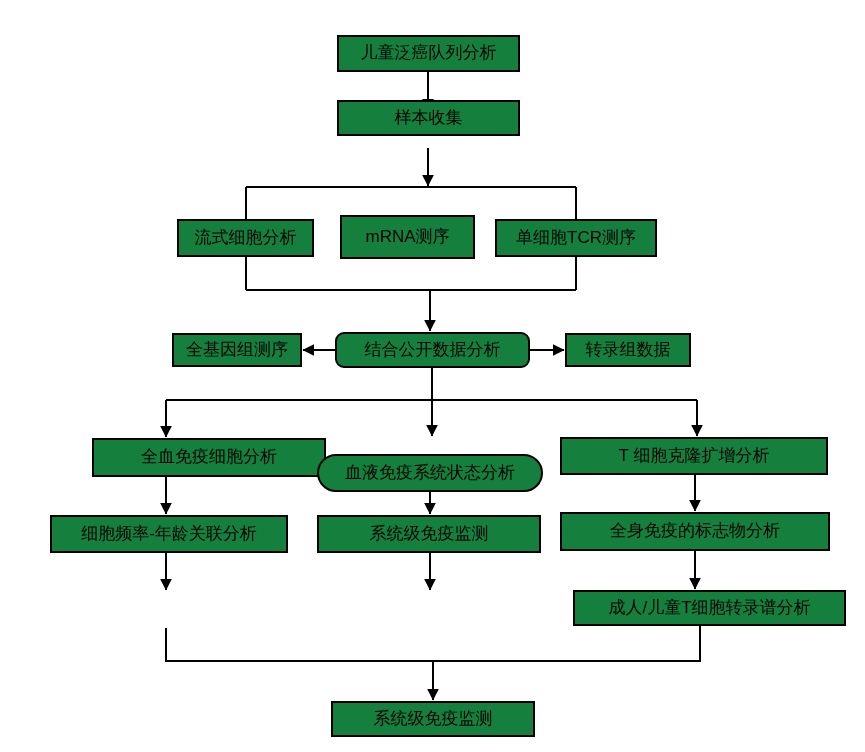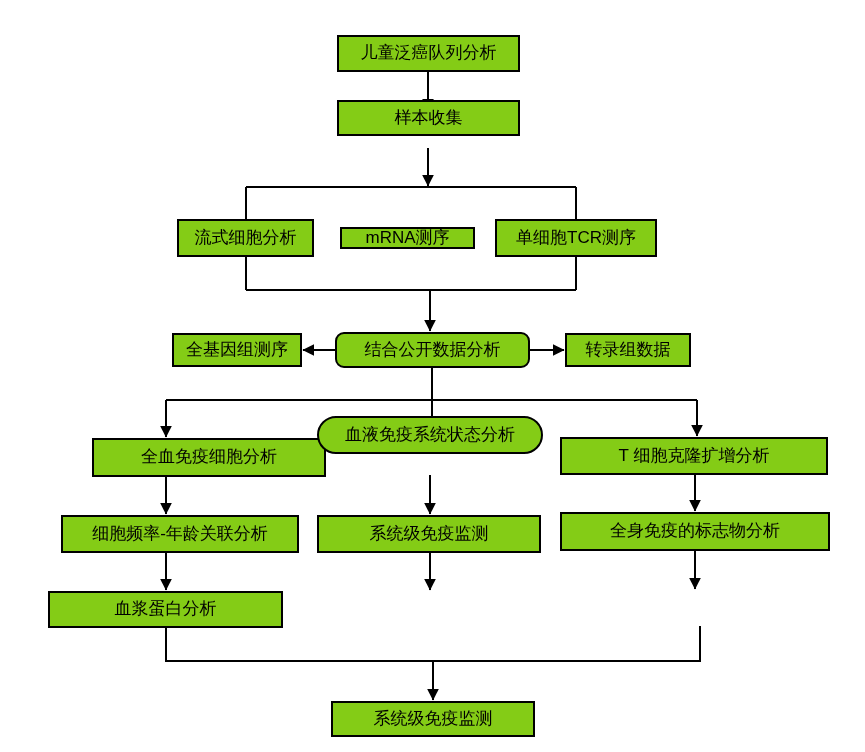--- a/index.html
+++ b/index.html
@@ -17,21 +17,21 @@
   }
   #connectors {
     position: absolute;
     top: 0;
     left: 0;
   }
   .node {
     position: absolute;
     box-sizing: border-box;
     border: 2px solid #000000;
-    background: #84cc16;
+    background: #15803d;
     color: #000000;
     display: flex;
     align-items: center;
     justify-content: center;
     text-align: center;
     font-size: 17px;
     line-height: 1.1;
     white-space: nowrap;
   }
 </style>
@@ -75,41 +75,41 @@
       <path d="M433,661 V700" marker-end="url(#arrowhead)"></path>
     </g>
   </svg>
 
   <div class="node" style="left:337px; top:35px;  width:183px; height:37px;">儿童泛癌队列分析</div>
 
   <div class="node" style="left:337px; top:100px; width:183px; height:36px;">样本收集</div>
 
   <div class="node" style="left:177px; top:219px; width:137px; height:38px;">流式细胞分析</div>
 
-  <div class="node" style="left:340px; top:227px; width:135px; height:22px;">mRNA测序</div>
+  <div class="node" style="left:340px; top:215px; width:135px; height:44px;">mRNA测序</div>
 
   <div class="node" style="left:495px; top:219px; width:162px; height:38px;">单细胞TCR测序</div>
 
   <div class="node" style="left:172px; top:333px; width:130px; height:34px;">全基因组测序</div>
 
   <div class="node" style="left:335px; top:332px; width:195px; height:36px;border-radius:9px;">结合公开数据分析</div>
 
   <div class="node" style="left:565px; top:333px; width:126px; height:34px;">转录组数据</div>
 
   <div class="node" style="left:48px;  top:438px; width:234px; height:39px;margin-left:44px;">全血免疫细胞分析</div>
 
-  <div class="node" style="left:61px;  top:515px; width:238px; height:38px;">细胞频率-年龄关联分析</div>
+  <div class="node" style="left:50px;  top:515px; width:238px; height:38px;">细胞频率-年龄关联分析</div>
 
-  <div class="node" style="left:48px;  top:591px; width:235px; height:37px;">血浆蛋白分析</div>
 
-  <div class="node" style="left:317px; top:416px; width:226px; height:38px;border-radius:19px;">血液免疫系统状态分析</div>
+  <div class="node" style="left:317px; top:454px; width:226px; height:38px;border-radius:19px;">血液免疫系统状态分析</div>
 
   <div class="node" style="left:317px; top:515px; width:224px; height:38px;">系统级免疫监测</div>
 
 
   <div class="node" style="left:560px; top:437px; width:268px; height:38px;text-align:right;">T 细胞克隆扩增分析</div>
 
   <div class="node" style="left:560px; top:512px; width:270px; height:39px;">全身免疫的标志物分析</div>
 
+  <div class="node" style="left:573px; top:590px; width:273px; height:36px;">成人/儿童T细胞转录谱分析</div>
 
   <div class="node" style="left:331px; top:701px; width:204px; height:36px;">系统级免疫监测</div>
 
 </div>
 
 </body></html>

